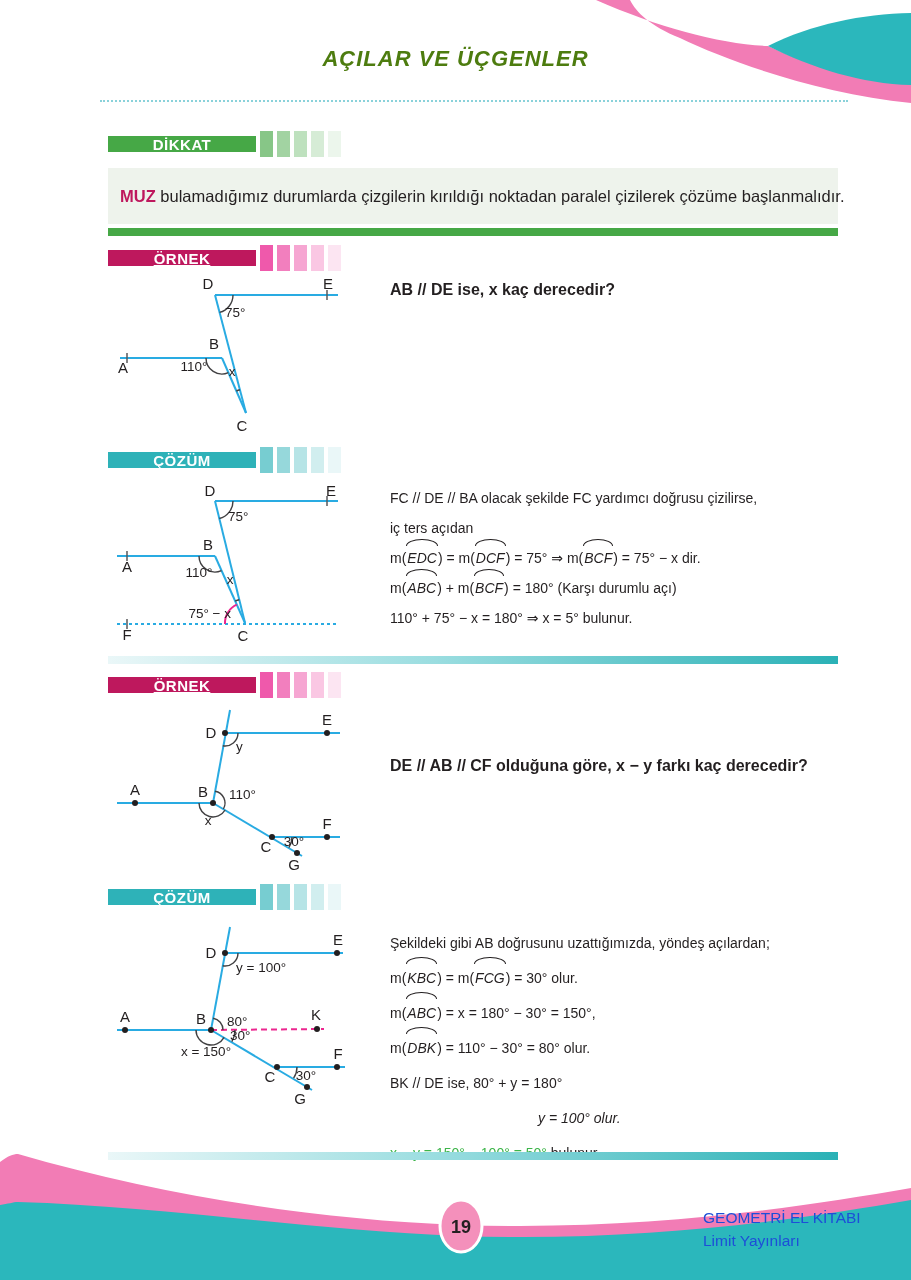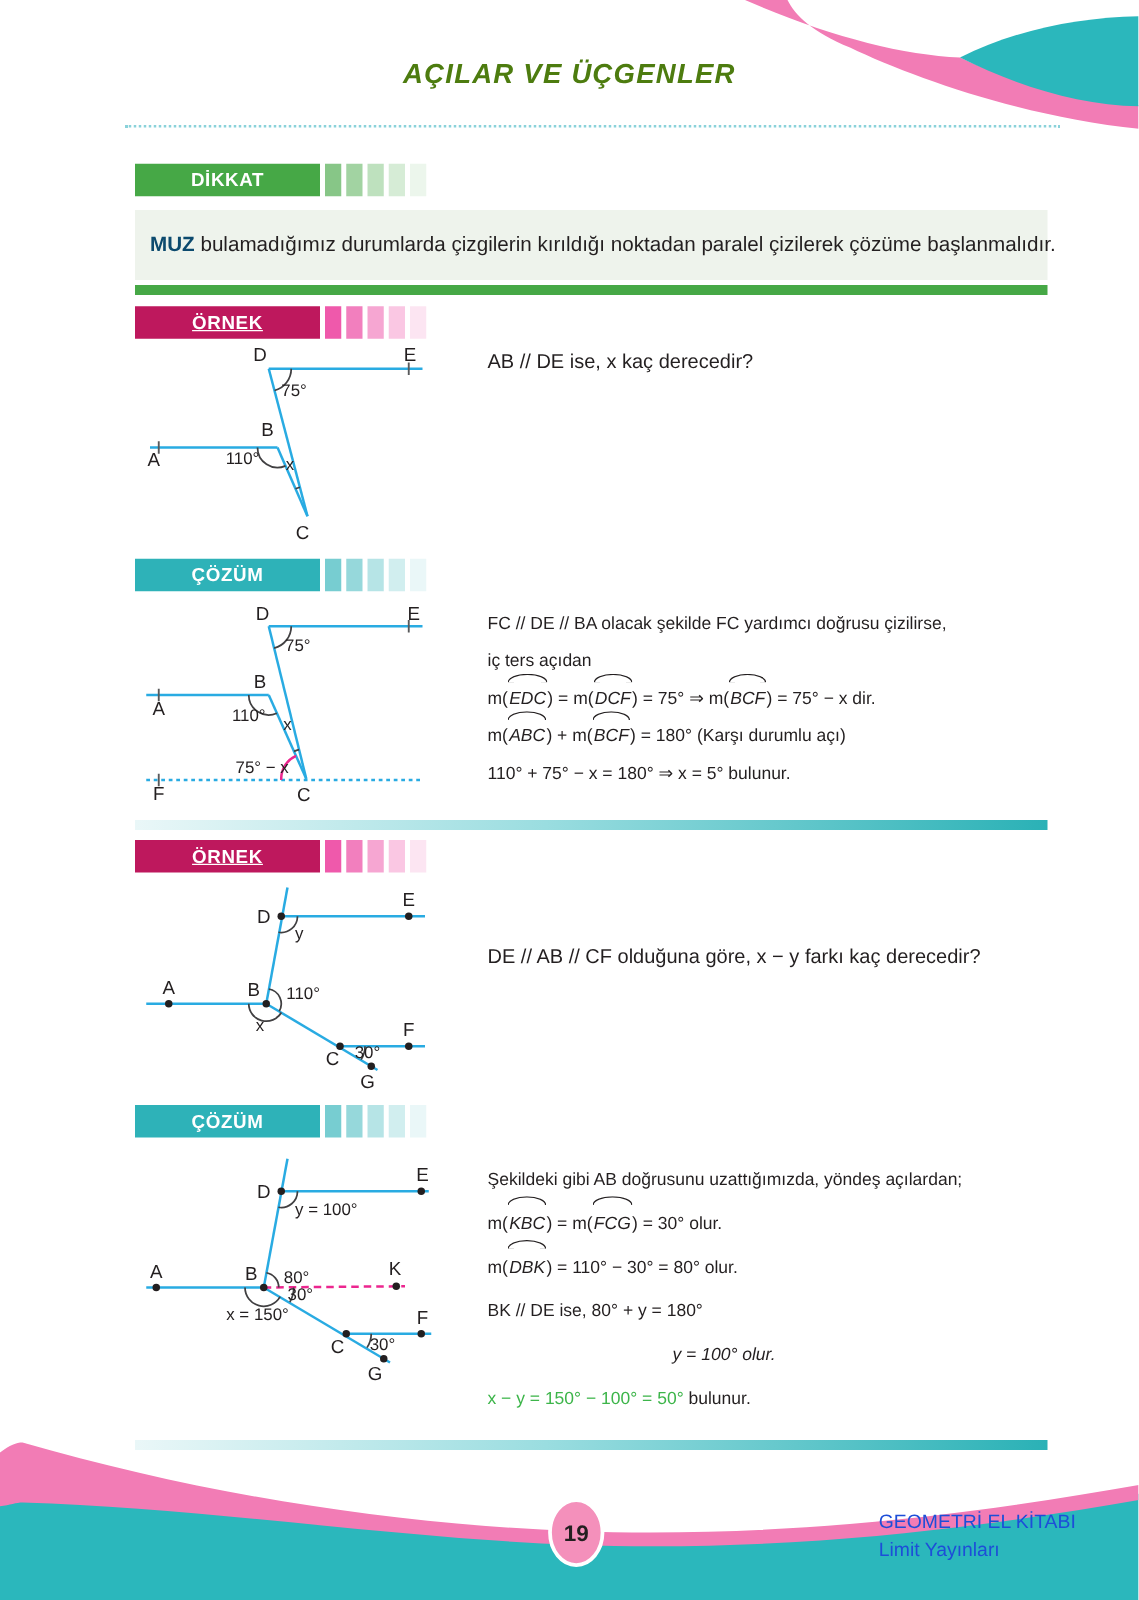--- a/index.html
+++ b/index.html
@@ -5,36 +5,36 @@
   html,body{margin:0;padding:0;background:#fff;}
   #page{position:relative;width:911px;height:1280px;background:#fff;overflow:hidden;
         font-family:"Liberation Sans",sans-serif;color:#231f20;}
   .abs{position:absolute;}
   
   #title{top:46px;left:0;width:911px;text-align:center;font-size:22px;font-weight:bold;
          font-style:italic;letter-spacing:1px;color:#4d7c0f;}
   #dotted{top:100px;left:100px;width:748px;height:0;border-top:2px dotted #8ad2da;}
   
   .hdr{display:flex;align-items:center;height:26px;}
-  .hdr .box{width:148px;height:26px;display:flex;align-items:center;justify-content:center;
+  .hdr .box{width:148px;height:16px;display:flex;align-items:center;justify-content:center;
             color:#fff;font-weight:bold;font-size:15px;letter-spacing:.5px;}
   .hdr .blk{width:13px;height:26px;margin-left:4px;}
   .green .box{background:#46a846;} .green .blk{background:#46a846;}
   .magenta .box{background:#be185d;text-decoration:underline;} .magenta .blk{background:#e6007e;}
   .teal .box{background:#2eb2b8;} .teal .blk{background:#2eb2b8;}
   .o1{opacity:.65}.o2{opacity:.5}.o3{opacity:.35}.o4{opacity:.22}.o5{opacity:.1}
   
   #muz{top:168px;left:108px;width:730px;height:56px;background:#eef3ec;
        font-size:16.5px;line-height:56px;padding-left:12px;box-sizing:border-box;white-space:nowrap;}
-  #muz b{color:#0c4a6e;}
+  #muz b{color:#be185d;}
   #greenbar{top:228px;left:108px;width:730px;height:8px;background:#46a846;}
   .tealbar{left:108px;width:730px;height:8px;
            background:linear-gradient(to right,#eaf7f8,#9adde0 45%,#2ab1b6);}
   
-  .question{font-size:16px;font-weight:normal;white-space:nowrap;}
+  .question{font-size:16px;font-weight:bold;white-space:nowrap;}
   .sol{font-size:14px;white-space:nowrap;}
   #sol1{line-height:30px;} #sol2{line-height:35px;}
   .indent{margin-left:148px;font-style:italic;}
   .greentx{color:#3db54a;}
   .hat{position:relative;display:inline-block;padding:0 1px;font-style:italic;}
   .hat::before{content:"";position:absolute;left:0;right:0;top:-4px;height:6px;
     border-top:1.4px solid #231f20;border-left:1.4px solid #231f20;border-right:1.4px solid #231f20;
     border-top-left-radius:50% 100%;border-top-right-radius:50% 100%;}
   
   svg text{font-family:"Liberation Sans",sans-serif;fill:#231f20;}
@@ -253,20 +253,21 @@
       <text class="ang" x="127" y="103">80°</text>
       <text class="ang" x="130" y="117">30°</text>
       <text class="ang" x="106" y="133" text-anchor="middle">x = 150°</text>
       <text class="ang" x="206" y="157" text-anchor="middle">30°</text>
     </g>
   </svg>
 
   <div id="sol2" class="abs sol" style="top:926px;left:390px;">
     <div>Şekildeki gibi AB doğrusunu uzattığımızda, yöndeş açılardan;</div>
     <div><span>m(</span><span class="hat">KBC</span><span>) = m(</span><span class="hat">FCG</span><span>) = 30° olur.</span></div>
+    <div><span>m(</span><span class="hat">ABC</span><span>) = x = 180° − 30° = 150°,</span></div>
     <div><span>m(</span><span class="hat">DBK</span><span>) = 110° − 30° = 80° olur.</span></div>
     <div>BK // DE ise, 80° + y = 180°</div>
     <div class="indent">y = 100° olur.</div>
     <div><span class="greentx">x − y = 150° − 100° = 50°</span><span> bulunur.</span></div>
   </div>
 
   <div class="abs tealbar" style="top:1152px;z-index:2;"></div>
 
   <svg class="abs" style="top:1150px;left:0;z-index:1;" width="911" height="130">
     <path d="M0,50 C8,49 13,48 18,48 C160,56 310,78 460,83 C640,89 790,68 911,45 L911,130 L0,130 Z" fill="#2bb7bc"></path>

